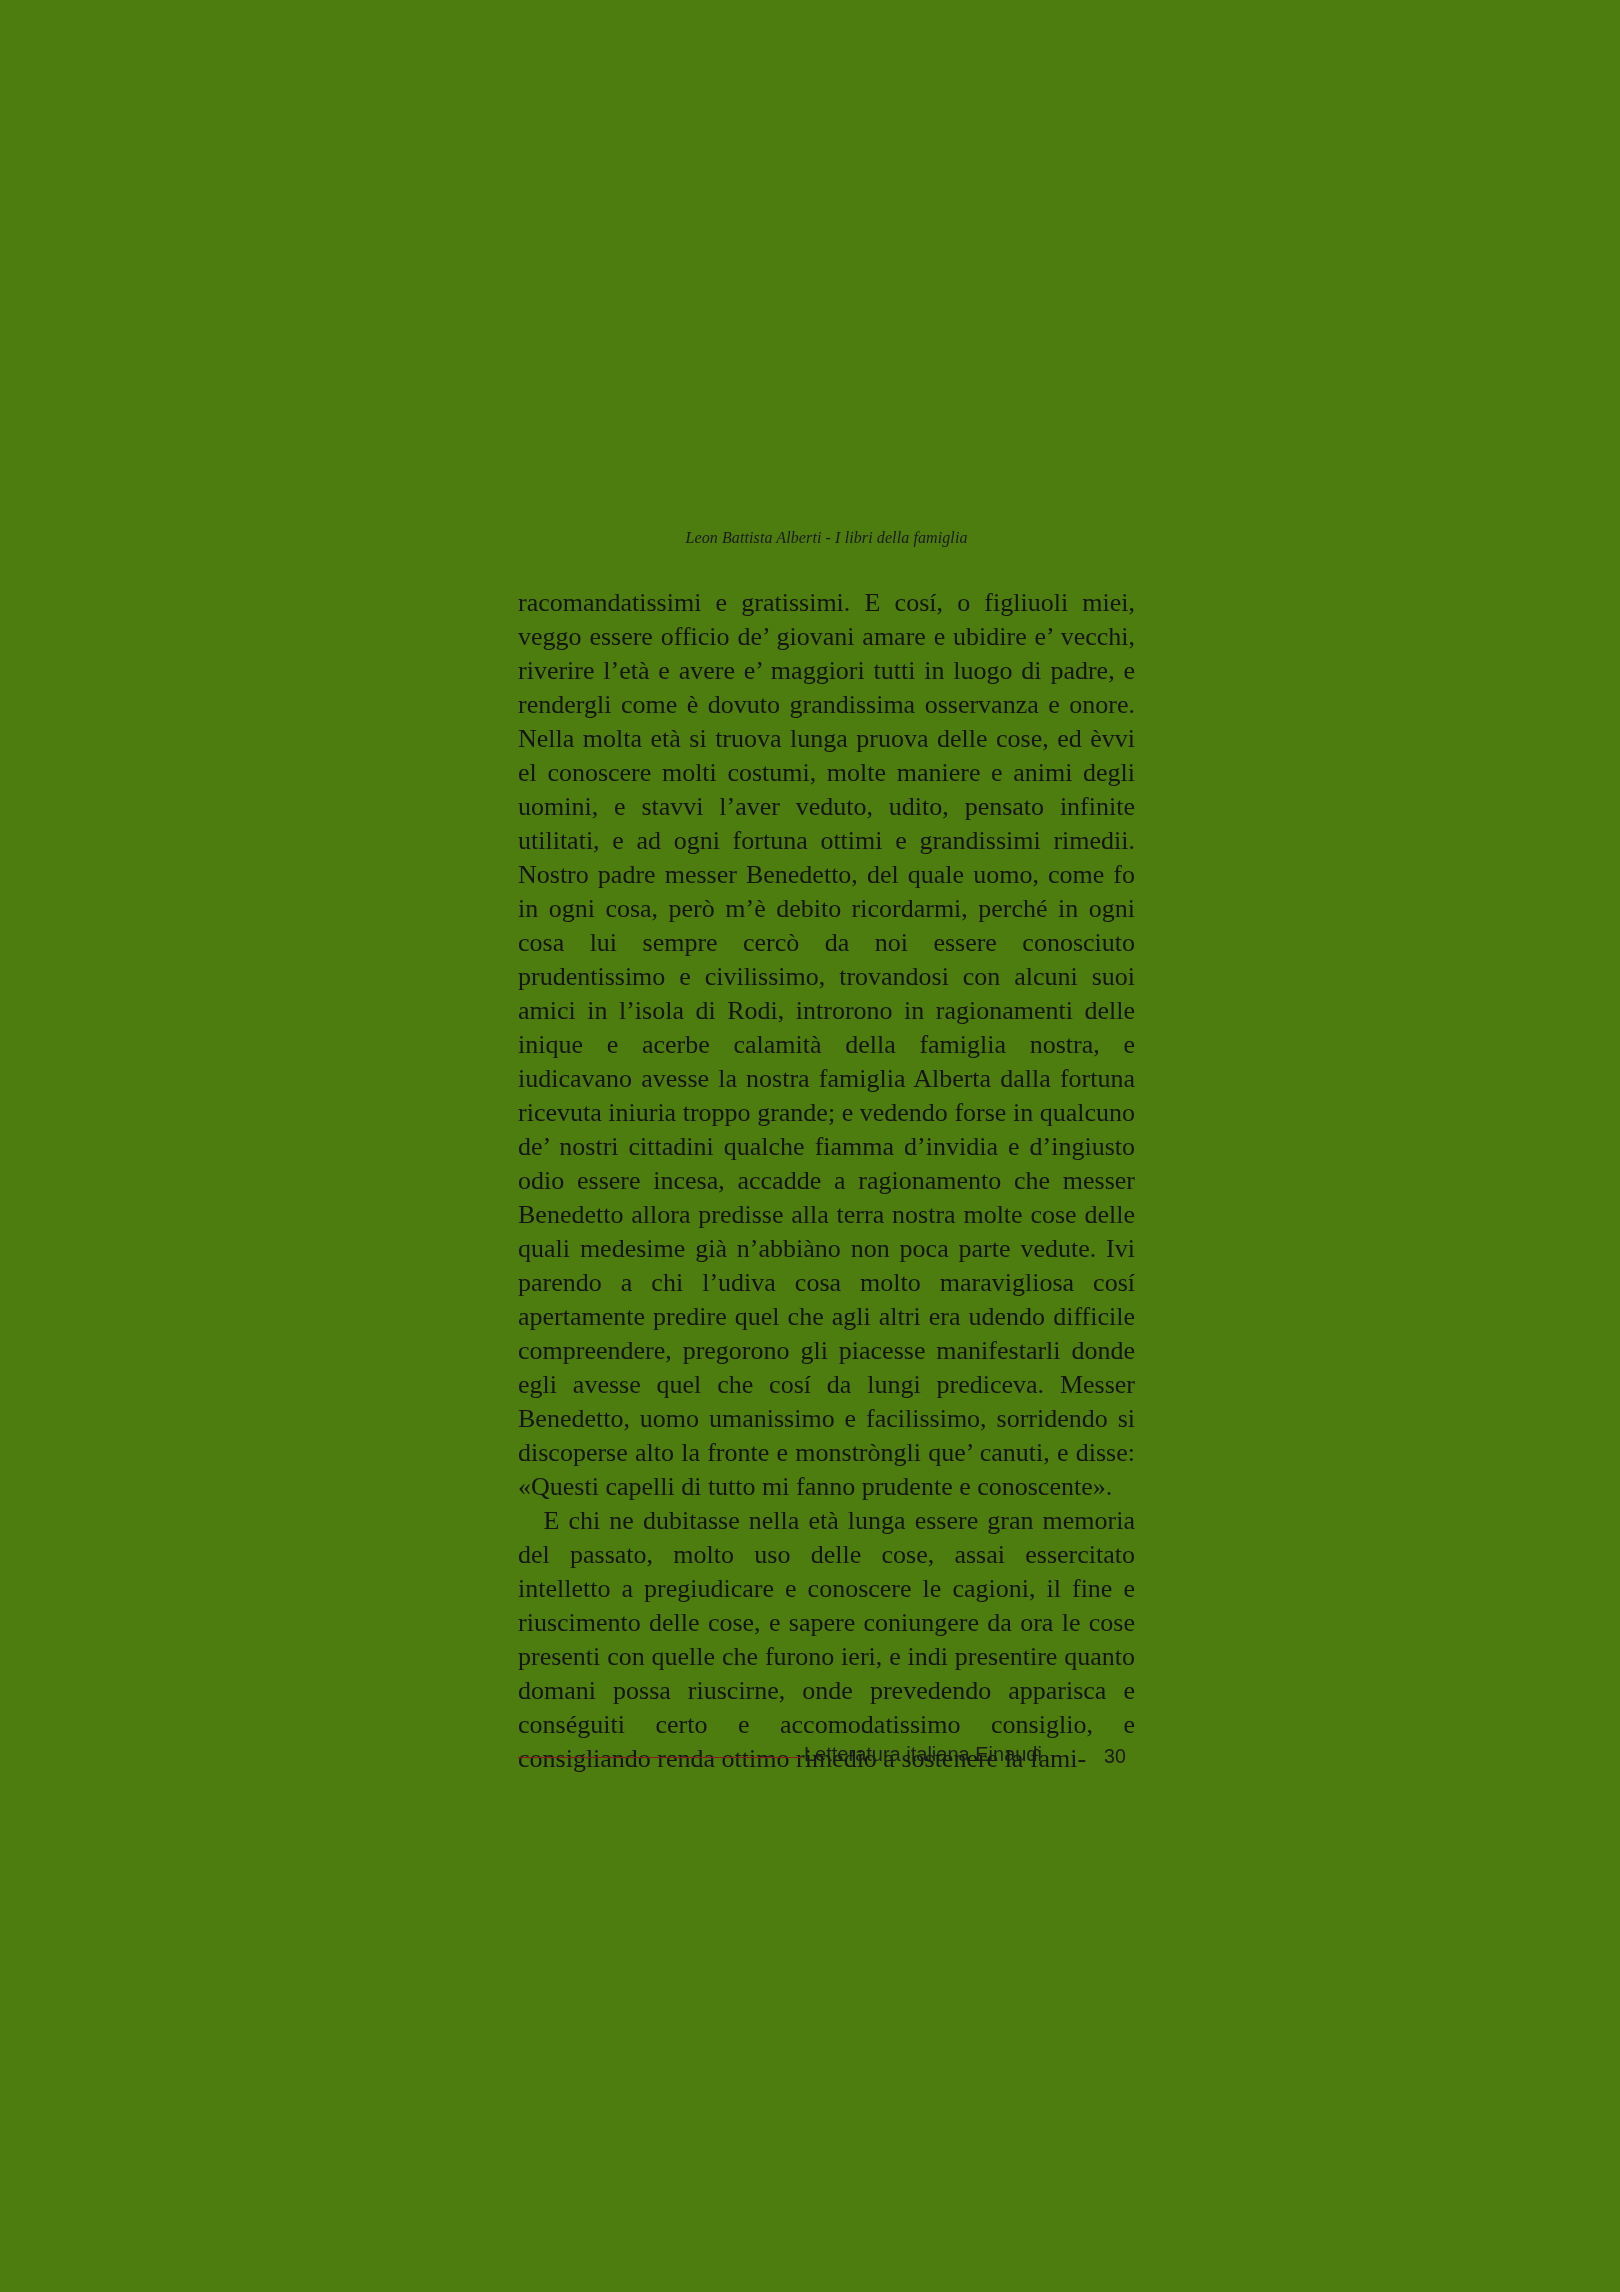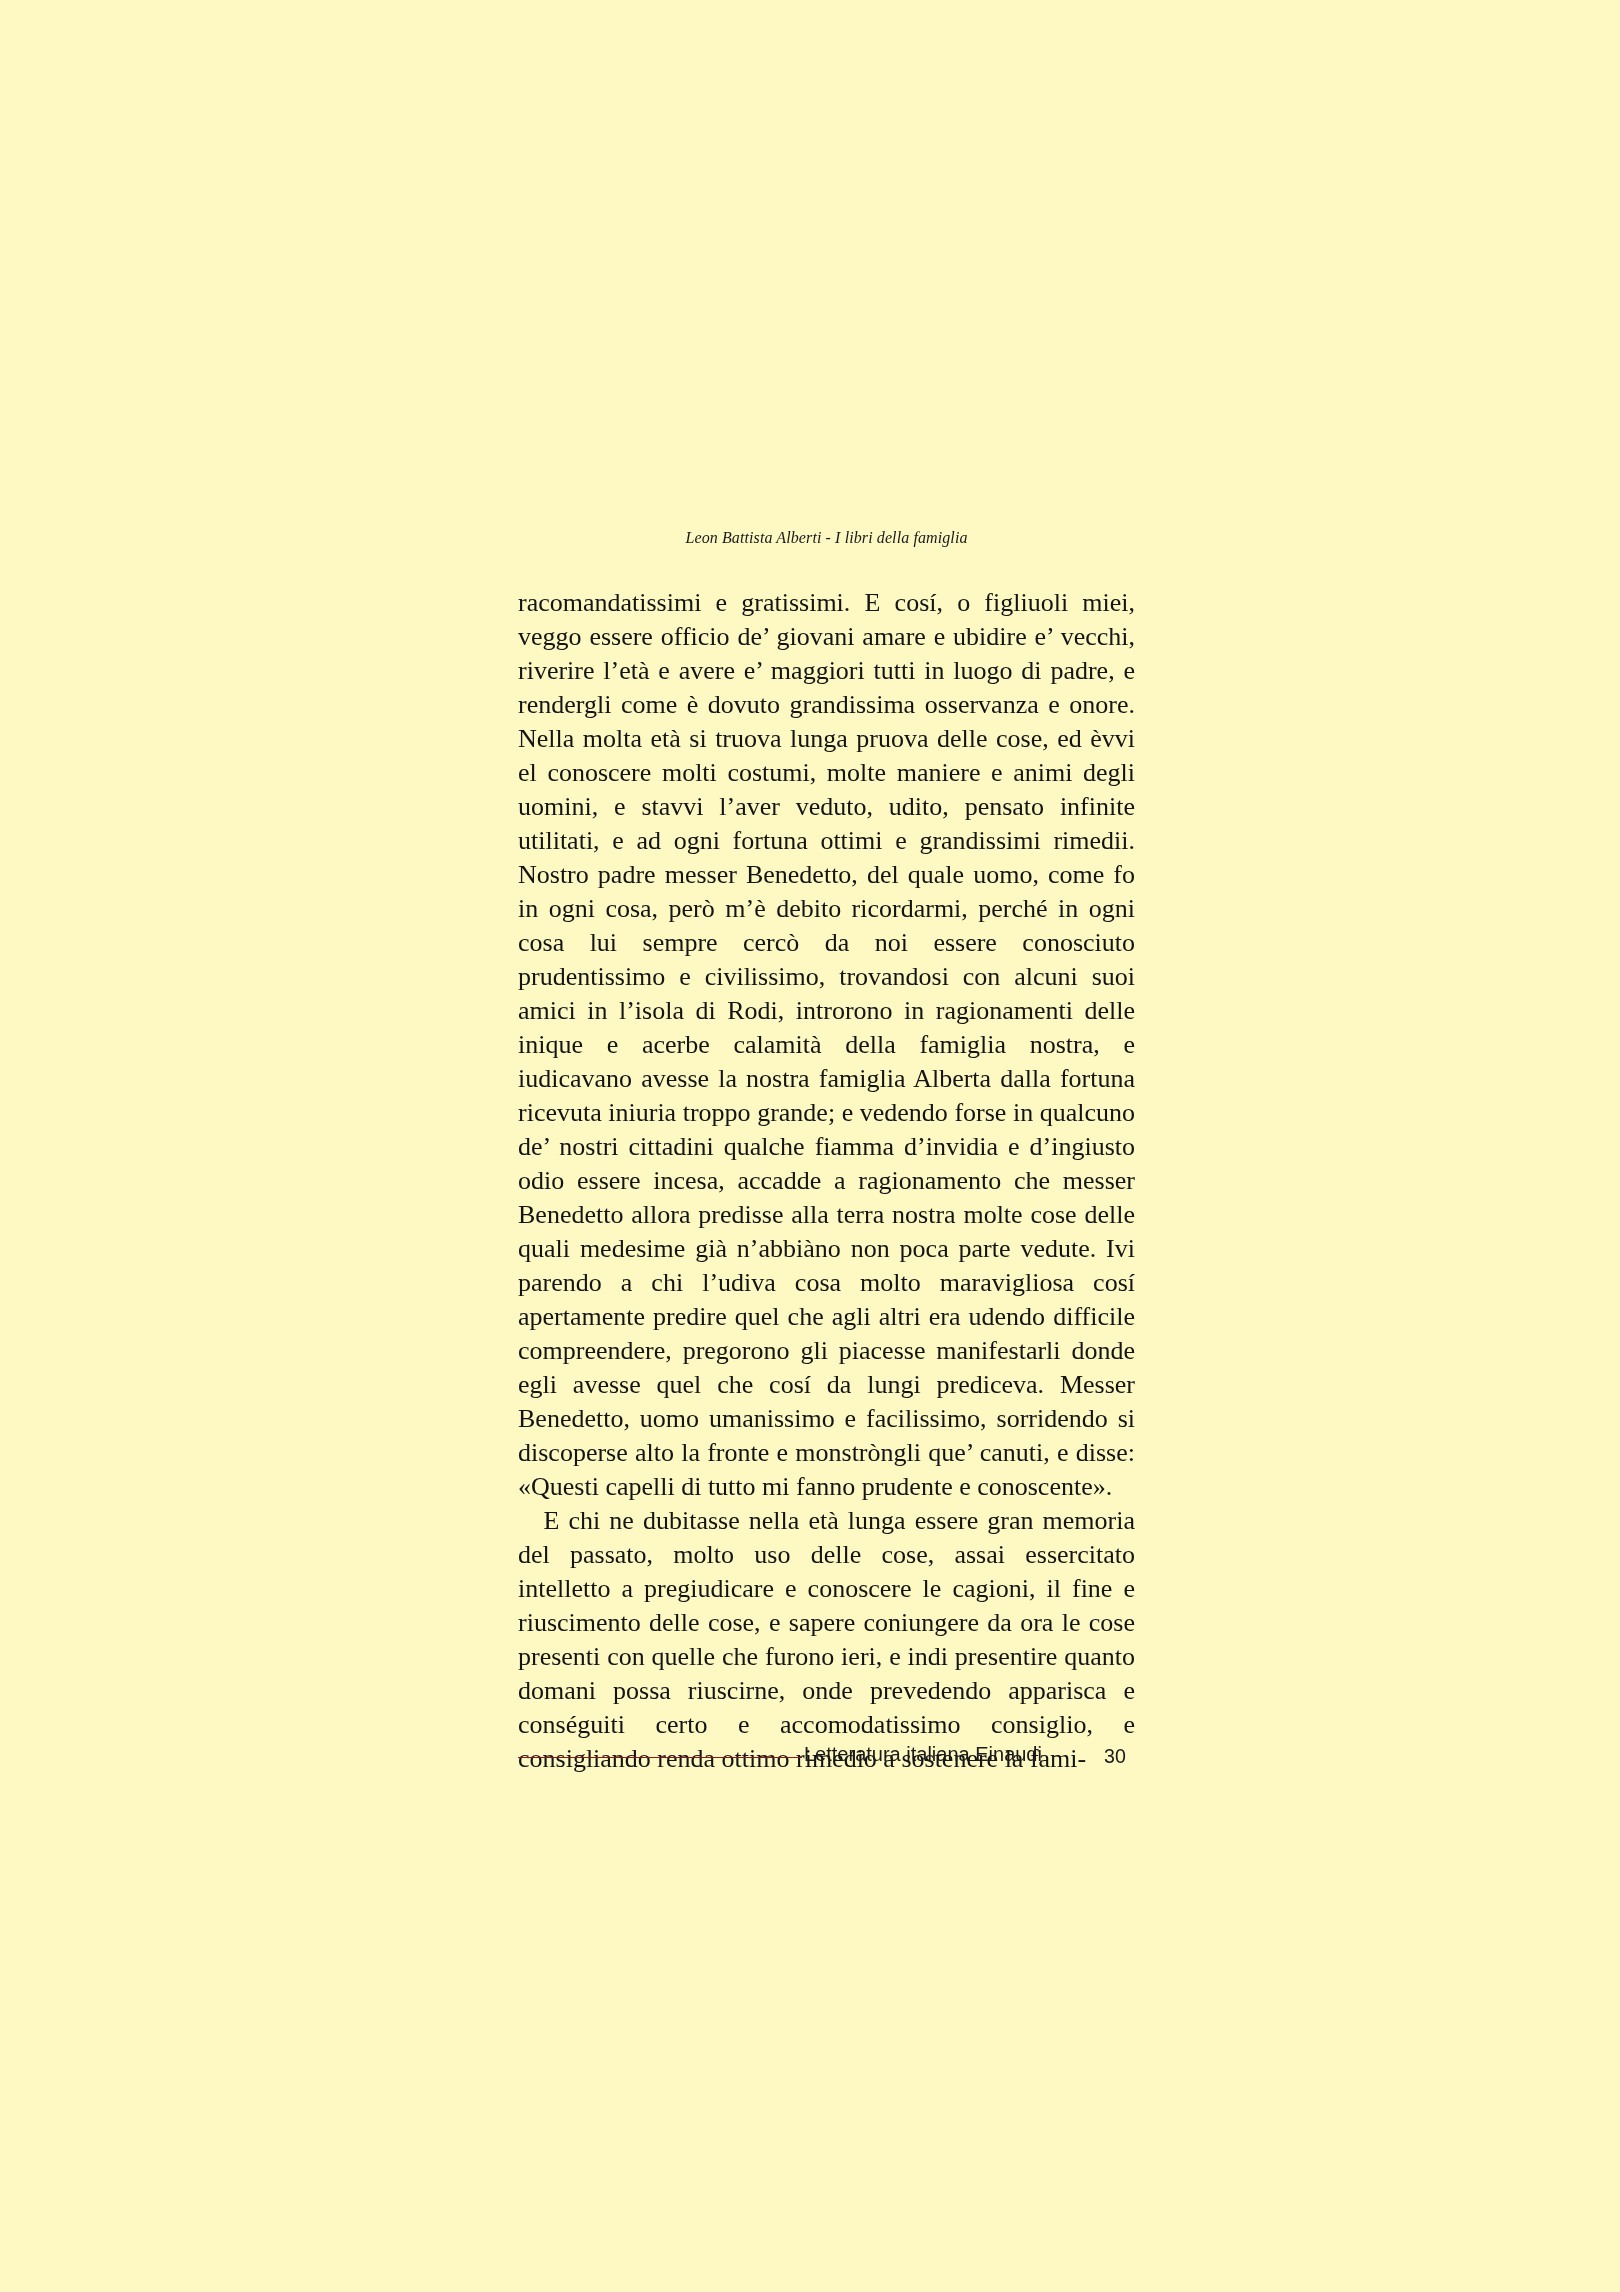--- a/index.html
+++ b/index.html
@@ -14,21 +14,21 @@
     color: #1a1a1a;
     position: relative;
     overflow: hidden;
   }
   .page {
     position: absolute;
     left: 0;
     top: 0;
     width: 1620px;
     height: 2293px;
-    background: #fef9c3;
+    background: #4d7c0f;
   }
   .content-column {
     position: absolute;
     left: 518px;
     top: 529px;
     width: 617px;
   }
   .running-head {
     font-family: "Liberation Serif", serif;
     font-style: italic;

